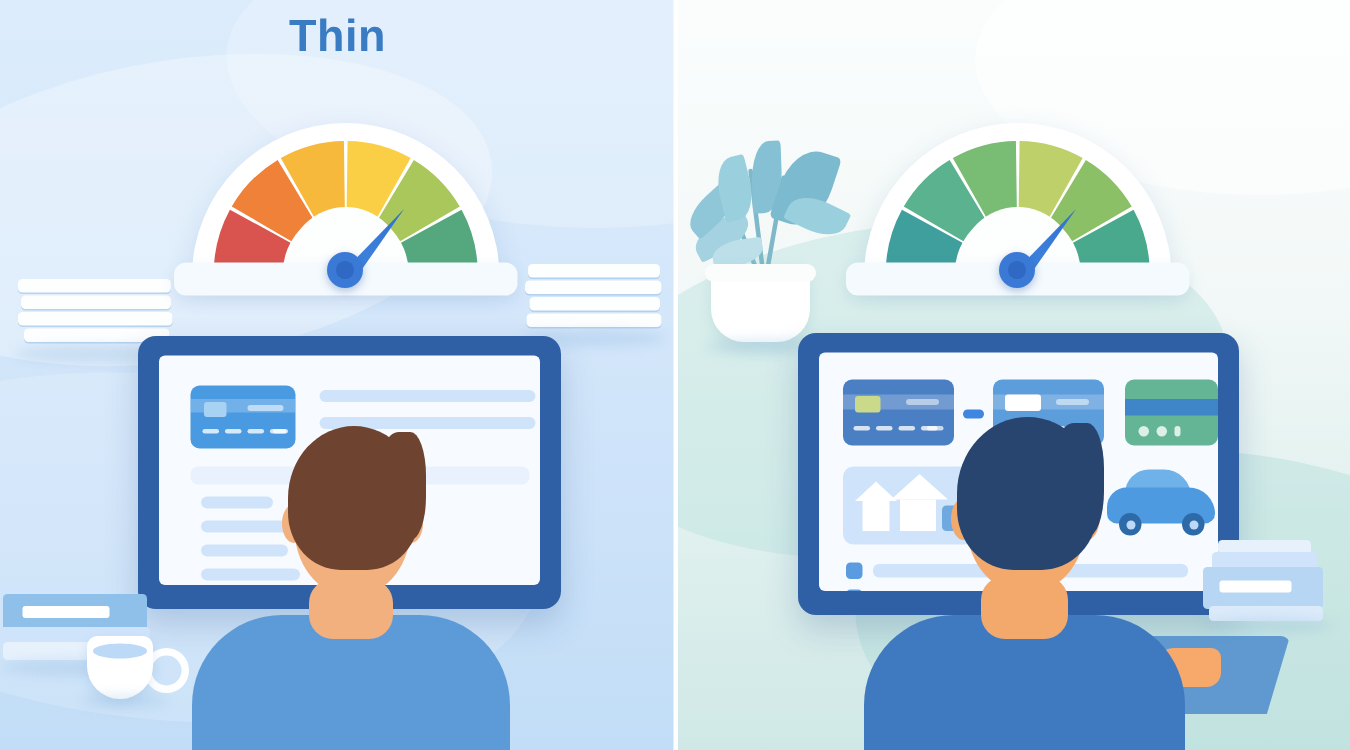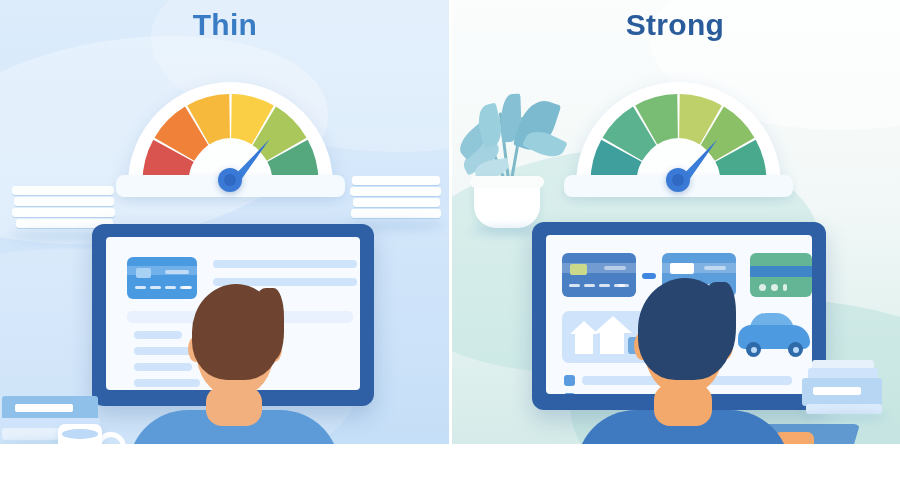--- a/index.html
+++ b/index.html
@@ -1,17 +1,17 @@
 <!DOCTYPE html>
 <html><head>
 <meta charset="utf-8">
 <style>
   html,body{margin:0;padding:0;background:#fff;}
   body{font-family:"Liberation Sans",sans-serif;}
-  #stage{position:relative;width:900px;height:444px;overflow:hidden;background:#fff;}
+  #stage{position:relative;width:900px;height:500px;overflow:hidden;background:#fff;}
   .panel{position:absolute;top:0;height:500px;overflow:hidden;}
   #panel-left{left:0;width:450px;background:linear-gradient(180deg,#dcecfb 0%,#d3e6fa 45%,#c2ddf7 100%);}
   #panel-right{left:450px;width:450px;background:linear-gradient(180deg,#fbfdfd 0%,#f2f8f7 40%,#dff0ee 72%,#cfe8e6 100%);}
   .divider{position:absolute;left:449px;top:0;width:3px;height:500px;background:#ffffff;z-index:60;}
   .title{position:absolute;top:8px;width:100%;text-align:center;font-size:30px;font-weight:700;letter-spacing:.3px;}
   #title-left{color:#3a7cc4;}
   #title-right{color:#2a5c9c;}
   .wave{position:absolute;border-radius:50%;}
   .lw1{left:-90px;top:40px;width:420px;height:200px;background:rgba(255,255,255,.30);transform:rotate(-9deg);}
   .lw2{left:-140px;top:250px;width:500px;height:230px;background:rgba(255,255,255,.16);transform:rotate(5deg);}
@@ -193,21 +193,20 @@
       <div style="position:absolute;left:258px;top:288px;width:26px;height:72px;background:#6e4430;border-radius:8px 40% 40% 14px;"></div>
     </div>
   </div>
 
   <div class="panel" id="panel-right">
 
     <div class="wave rw3"></div>
     <div class="wave rw1"></div>
     <div class="wave rw2"></div>
 
-    <div class="title" id="title-right">Strong</div>
 
     <div>
       <div class="stem" style="left:53px;top:118px;width:3px;height:62px;transform:rotate(-22deg);"></div>
       <div class="stem" style="left:57px;top:112px;width:3px;height:68px;transform:rotate(-7deg);"></div>
       <div class="stem" style="left:60px;top:116px;width:3px;height:64px;transform:rotate(10deg);"></div>
       <div class="leaf" style="left:16px;top:146px;width:40px;height:20px;background:#a5d2e1;transform:rotate(-28deg);"></div>
       <div class="leaf" style="left:12px;top:128px;width:38px;height:19px;background:#8fc6d8;transform:rotate(-42deg);"></div>
       <div class="leaf" style="left:34px;top:104px;width:22px;height:42px;background:#9acfde;transform:rotate(-14deg);"></div>
       <div class="leaf" style="left:52px;top:94px;width:20px;height:48px;background:#85c0d4;transform:rotate(-2deg);"></div>
       <div class="leaf" style="left:62px;top:98px;width:34px;height:52px;background:#7cbacf;transform:rotate(18deg);"></div>

